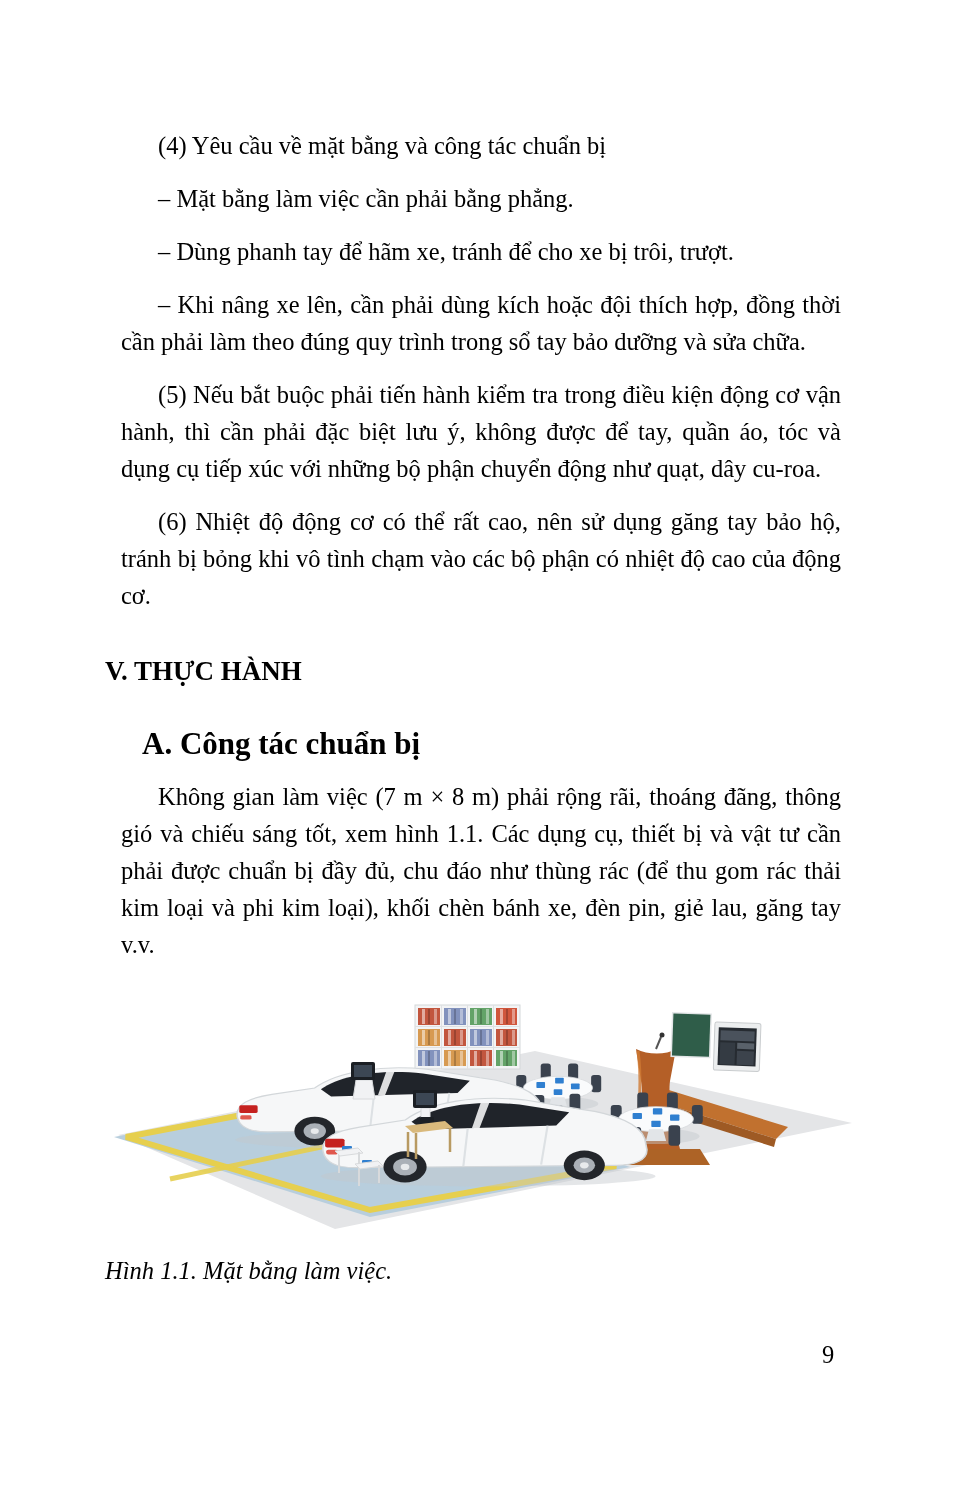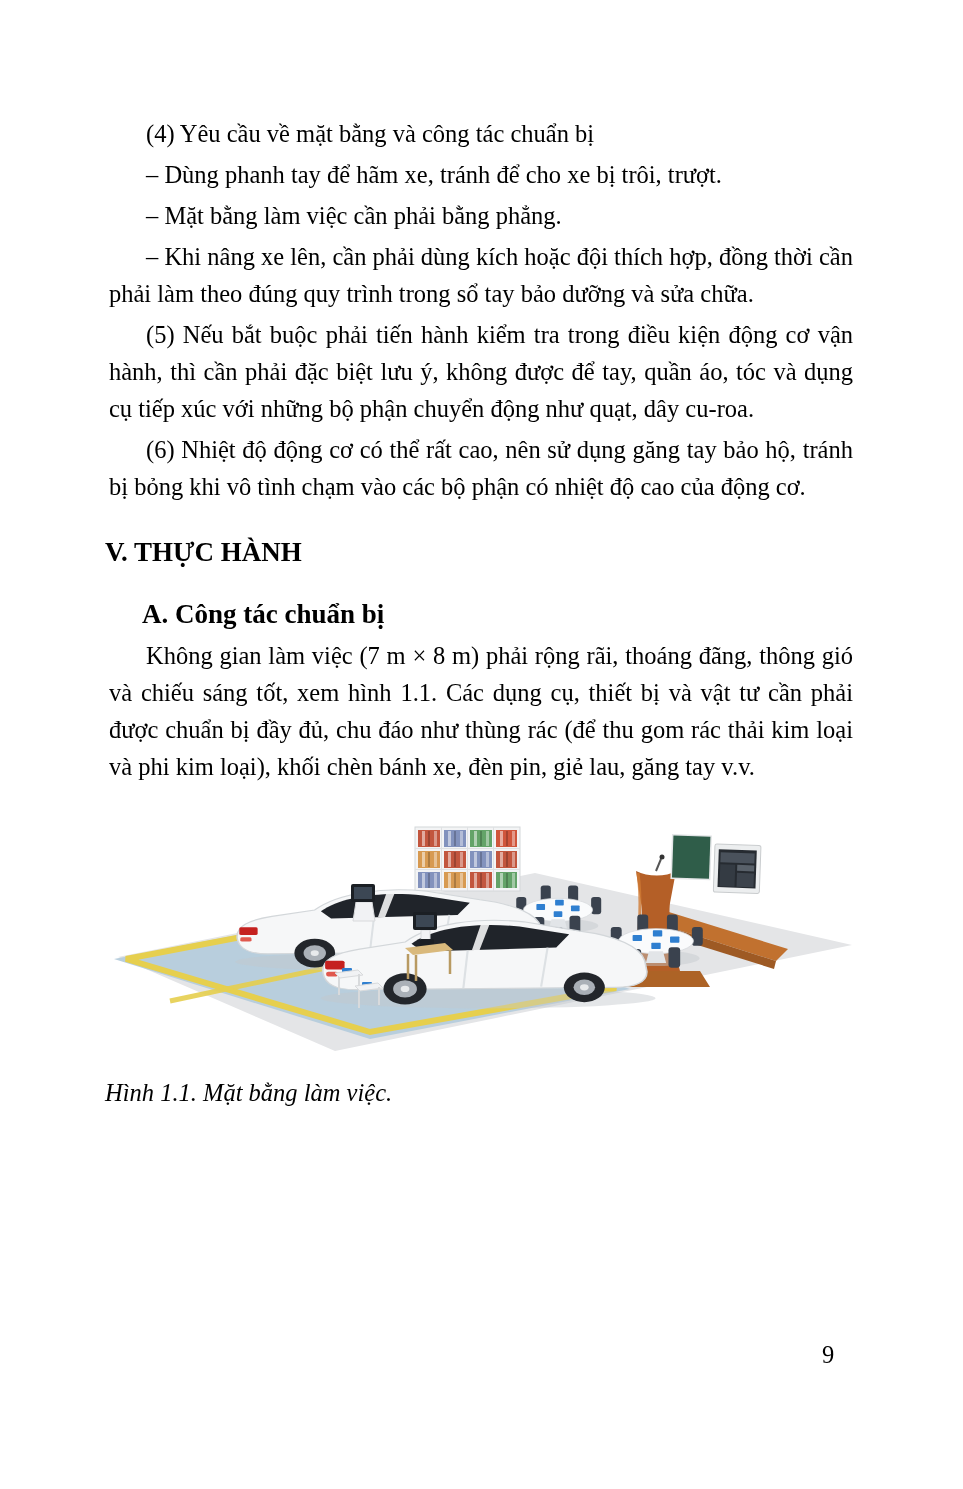--- a/index.html
+++ b/index.html
@@ -5,29 +5,29 @@
   html,body{margin:0;padding:0;}
   body{
     width:963px;height:1489px;background:#ffffff;position:relative;
     font-family:"Liberation Serif","DejaVu Serif",serif;color:#000;
     overflow:hidden;
   }
   .doc{
     position:absolute;left:105px;top:111px;width:752px;
   }
   .doc p{
-    margin:4px;font-size:24.5px;line-height:37px;text-align:justify;
+    margin:16px;font-size:24.5px;line-height:37px;text-align:justify;
     text-indent:37px;
   }
   h2.section-heading{
-    margin:27px 0 0 0;font-size:27px;line-height:40px;font-weight:bold;
+    margin:37px 0 0 0;font-size:27px;line-height:40px;font-weight:bold;
     text-indent:0;
   }
   h3.sub-heading{
-    margin:24px 0 0 0;font-size:27px;line-height:37px;font-weight:bold;
+    margin:34px 0 0 0;font-size:31px;line-height:37px;font-weight:bold;
     text-indent:37px;
   }
   .figure-wrap{
     margin:26px 0 0 -5px;width:765px;height:245px;
   }
   .figure-caption{
     margin:18px 0 0 0 !important;text-align:left;
     text-indent:0 !important;font-style:italic;
   }
   .page-number{
@@ -45,22 +45,22 @@
   .wood{fill:#d9b97c}
   .whitepiece{fill:#f1f2f4;stroke:#d8dadc;stroke-width:1}
   .screen-dark{fill:#1b1f24}
 </style>
 </head>
 <body>
 
 <div class="doc">
 
   <p>(4) Yêu cầu về mặt bằng và công tác chuẩn bị</p>
+  <p>– Mặt bằng làm việc cần phải bằng phẳng.</p>
   <p>– Dùng phanh tay để hãm xe, tránh để cho xe bị trôi, trượt.</p>
-  <p>– Mặt bằng làm việc cần phải bằng phẳng.</p>
   <p>– Khi nâng xe lên, cần phải dùng kích hoặc đội thích hợp, đồng thời cần phải làm theo đúng quy trình trong sổ tay bảo dưỡng và sửa chữa.</p>
   <p>(5) Nếu bắt buộc phải tiến hành kiểm tra trong điều kiện động cơ vận hành, thì cần phải đặc biệt lưu ý, không được để tay, quần áo, tóc và dụng cụ tiếp xúc với những bộ phận chuyển động như quạt, dây cu-roa.</p>
   <p>(6) Nhiệt độ động cơ có thể rất cao, nên sử dụng găng tay bảo hộ, tránh bị bỏng khi vô tình chạm vào các bộ phận có nhiệt độ cao của động cơ.</p>
 
   <h2 class="section-heading">V. THỰC HÀNH</h2>
 
   <h3 class="sub-heading">A. Công tác chuẩn bị</h3>
   <p>Không gian làm việc (7 m × 8 m) phải rộng rãi, thoáng đãng, thông gió và chiếu sáng tốt, xem hình 1.1. Các dụng cụ, thiết bị và vật tư cần phải được chuẩn bị đầy đủ, chu đáo như thùng rác (để thu gom rác thải kim loại và phi kim loại), khối chèn bánh xe, đèn pin, giẻ lau, găng tay v.v.</p>
 
   <div class="figure-wrap">

